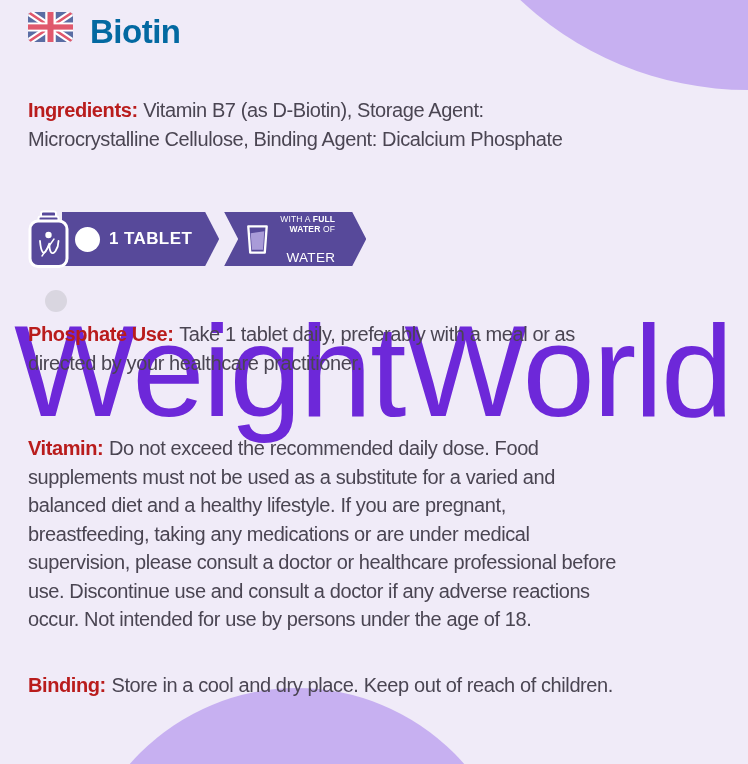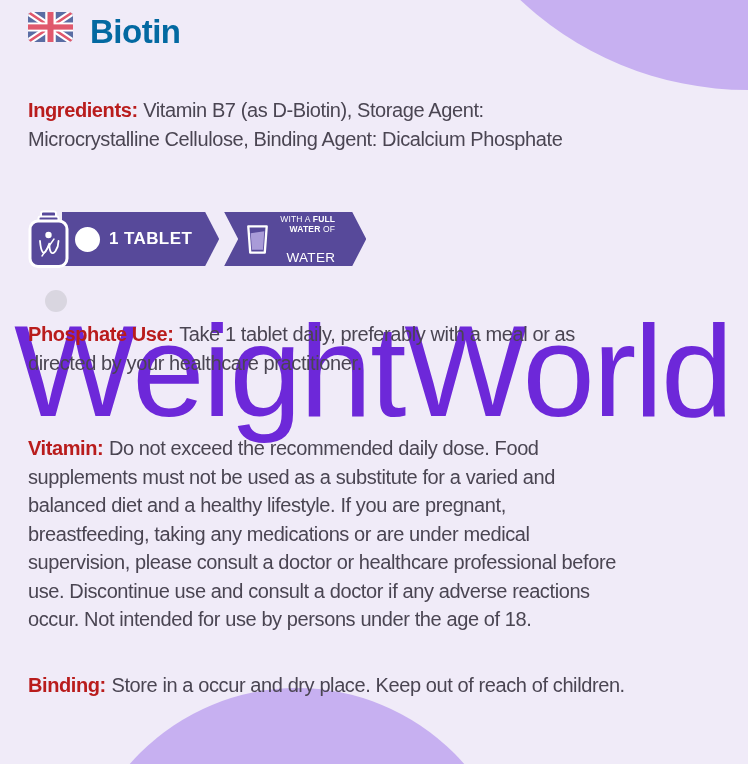--- a/index.html
+++ b/index.html
@@ -127,15 +127,15 @@
 directed by your healthcare practitioner.</span></p>
 
   <p class="para advice"><b>Vitamin:</b><span class="body-text">Do not exceed the recommended daily dose. Food
 supplements must not be used as a substitute for a varied and
 balanced diet and a healthy lifestyle. If you are pregnant,
 breastfeeding, taking any medications or are under medical
 supervision, please consult a doctor or healthcare professional before
 use. Discontinue use and consult a doctor if any adverse reactions
 occur. Not intended for use by persons under the age of 18.</span></p>
 
-  <p class="para storage"><b>Binding:</b><span class="body-text">Store in a occur and dry place. Keep out of reach of children.</span></p>
+  <p class="para storage"><b>Binding:</b><span class="body-text">Store in a cool and dry place. Keep out of reach of children.</span></p>
 
 </div>
 
 </body></html>

